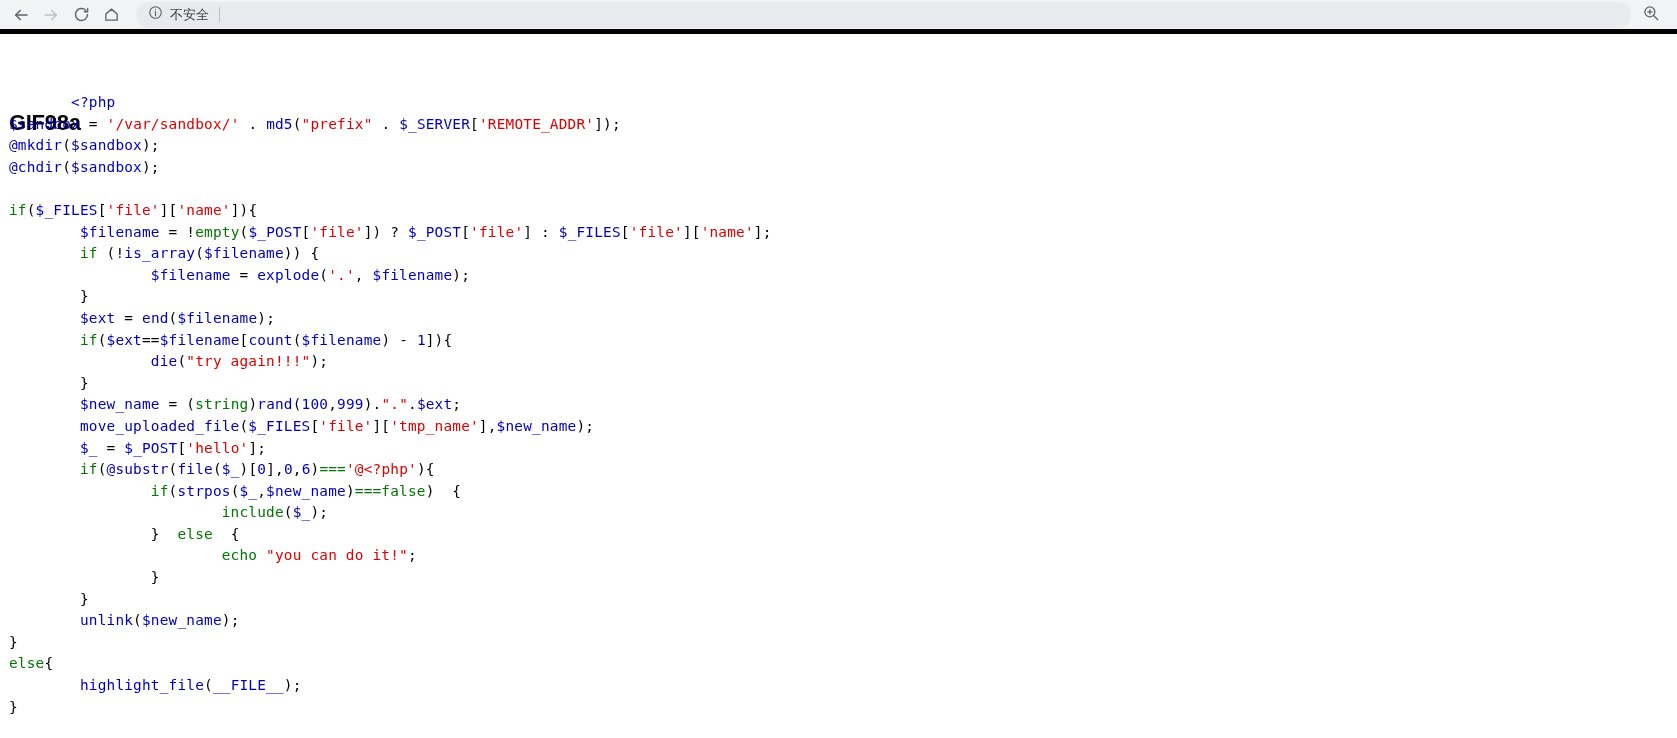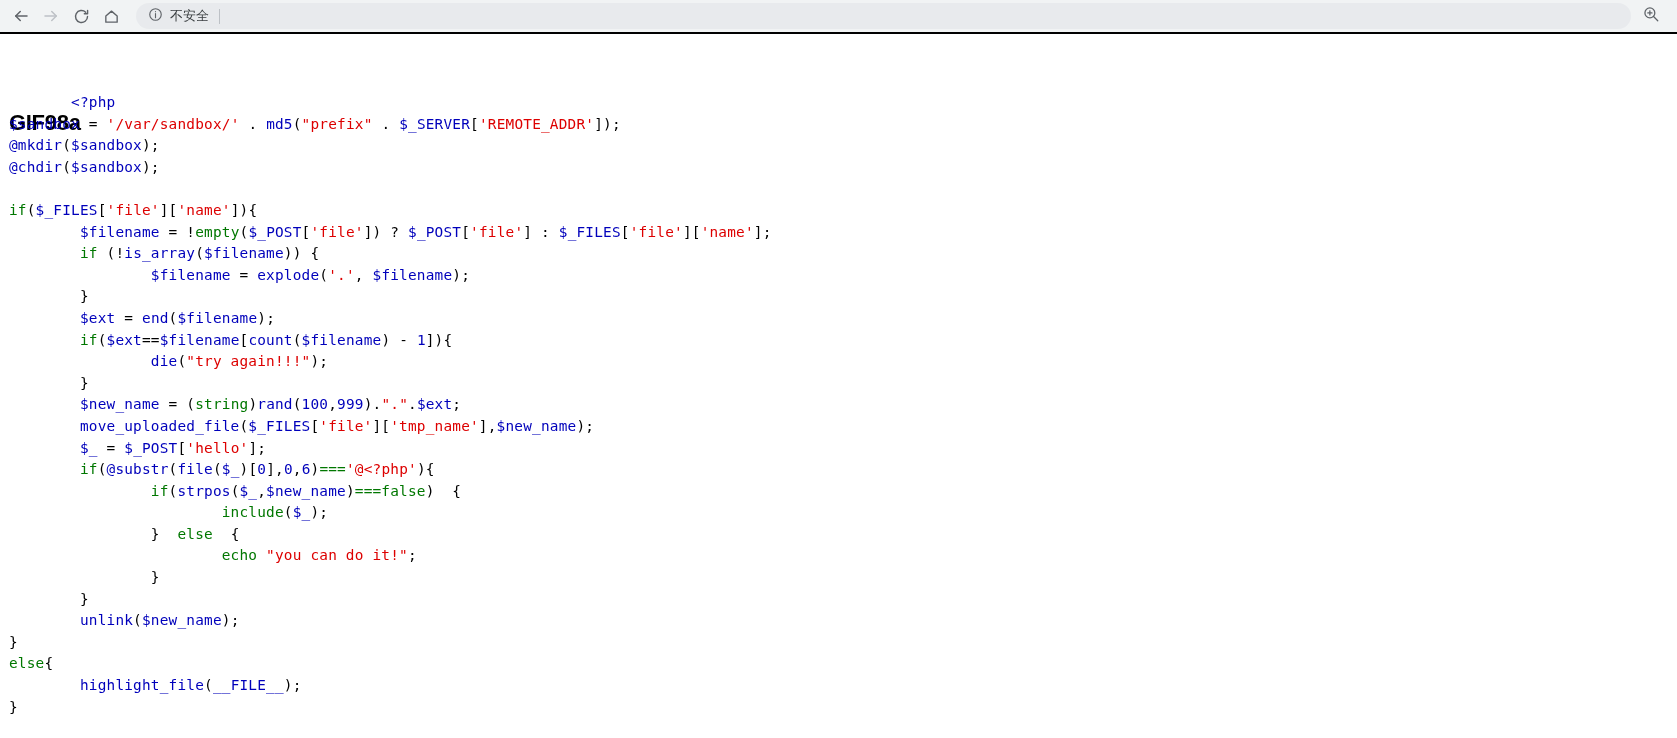--- a/index.html
+++ b/index.html
@@ -14,21 +14,21 @@
   }
 
   
   #browser-toolbar {
     height: 34px;
     background: #f1f3f4;
     display: flex;
     align-items: center;
     padding: 0 6px;
     box-sizing: border-box;
-    border-bottom: 2px solid #000000;
+    border-bottom: 5px solid #000000;
   }
   .nav-btn {
     width: 30px;
     height: 28px;
     display: flex;
     align-items: center;
     justify-content: center;
     flex: 0 0 auto;
     border-radius: 50%;
     cursor: pointer;

